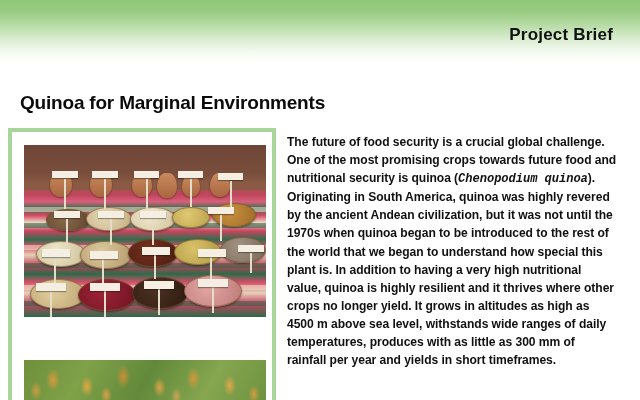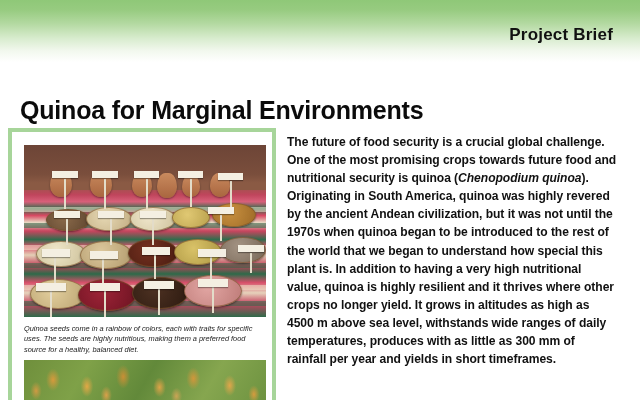--- a/index.html
+++ b/index.html
@@ -38,21 +38,21 @@
     color: #111111;
     letter-spacing: 0.2px;
     white-space: nowrap;
   }
 
   
   #page-title {
     position: absolute;
     left: 20px;
     top: 79px;
-    font-size: 25px;
+    font-size: 19px;
     font-weight: bold;
     color: #0b0b0b;
     letter-spacing: -0.2px;
     white-space: nowrap;
   }
 
   
   #figure-panel {
     position: absolute;
     left: 8px;
@@ -163,21 +163,21 @@
     left: 287px;
     top: 133px;
     width: 330px;
     font-size: 12.1px;
     line-height: 18.1px;
     font-weight: bold;
     color: #111111;
     letter-spacing: -0.05px;
   }
   #body-column p { margin: 0; }
-  #body-column .sci { font-style: italic; }
+  #body-column .sci { font-style: italic; font-family: Liberation Mono, monospace; }
 </style>
 </head>
 <body>
 
 <div id="header-banner">
   <div id="header-label">Project Brief</div>
 </div>
 
 <h1 id="page-title">Quinoa for Marginal Environments</h1>
 
@@ -251,21 +251,20 @@
     <div class="tag-stem" style="left:26px;  top:146px; height:26px;"></div>
     <div class="tag" style="left:12px;  top:138px; width:30px; height:8px;"></div>
     <div class="tag-stem" style="left:80px;  top:146px; height:26px;"></div>
     <div class="tag" style="left:66px;  top:138px; width:30px; height:8px;"></div>
     <div class="tag-stem" style="left:134px; top:144px; height:26px;"></div>
     <div class="tag" style="left:120px; top:136px; width:30px; height:8px;"></div>
     <div class="tag-stem" style="left:188px; top:142px; height:26px;"></div>
     <div class="tag" style="left:174px; top:134px; width:30px; height:8px;"></div>
   </div>
 
-  <div id="figure-caption">Quinoa seeds come in a rainbow of colors, each with traits for specific uses. The seeds are highly nutritious, making them a preferred food source for a healthy, balanced diet.</div>
 
   <div class="photo-frame" id="field-photo">
     <div class="field-bg"></div>
   </div>
 </div>
 
 <div id="body-column">
   <p><span>The future of food security is a crucial global challenge. One of the most promising crops towards future food and nutritional security is quinoa (</span><span class="sci">Chenopodium quinoa</span><span>). Originating in South America, quinoa was highly revered by the ancient Andean civilization, but it was not until the 1970s when quinoa began to be introduced to the rest of the world that we began to understand how special this plant is. In addition to having a very high nutritional value, quinoa is highly resilient and it thrives where other crops no longer yield. It grows in altitudes as high as 4500 m above sea level, withstands wide ranges of daily temperatures, produces with as little as 300 mm of rainfall per year and yields in short timeframes.</span></p>
 </div>
 

